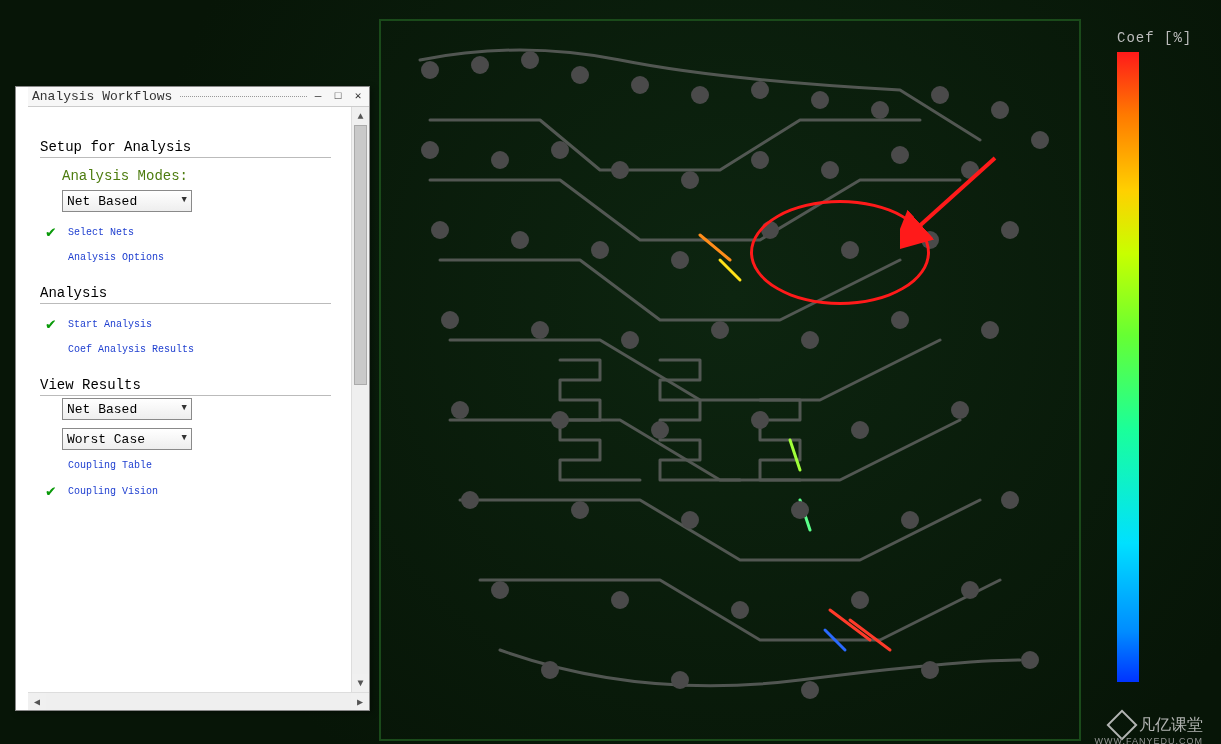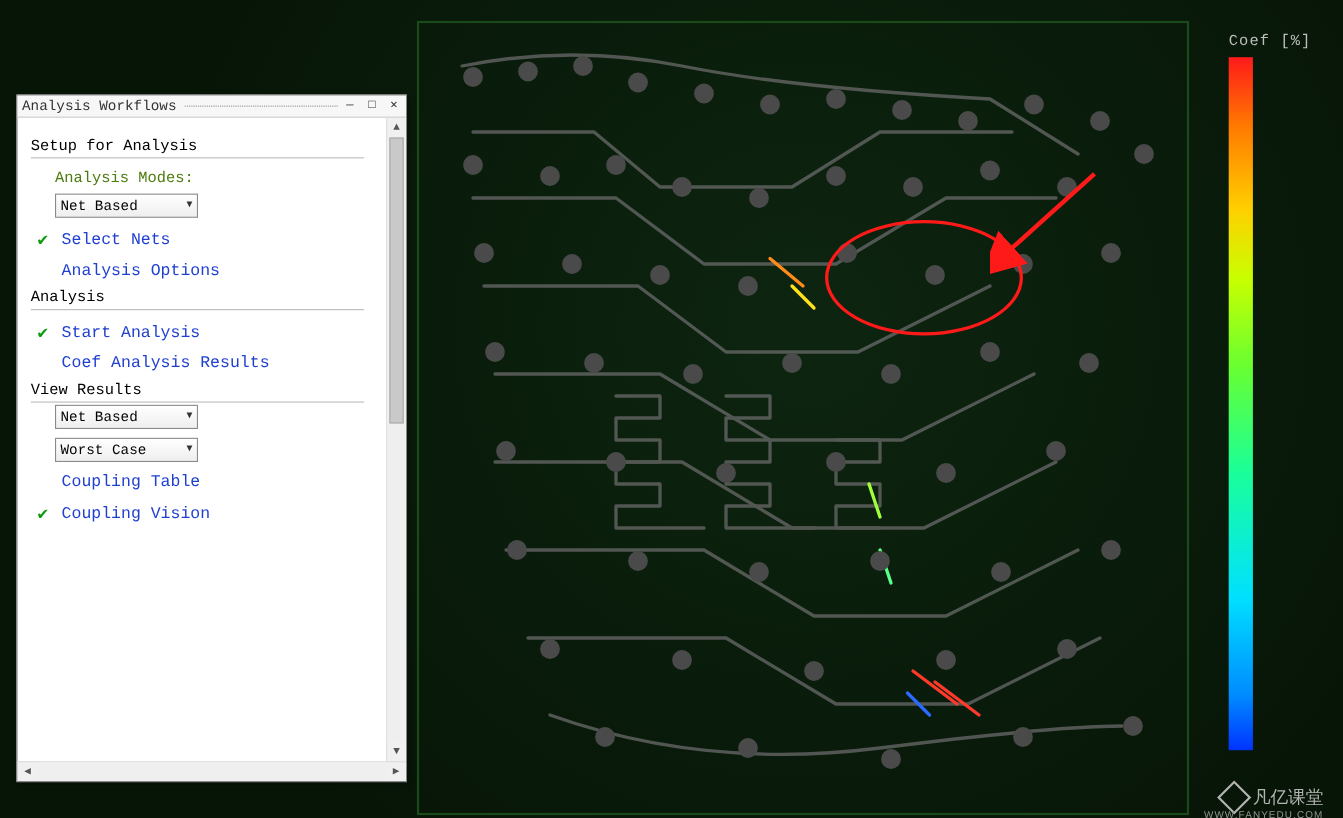--- a/index.html
+++ b/index.html
@@ -26,20 +26,21 @@
     position: absolute;
     left: 15px;
     top: 86px;
     width: 355px;
     height: 625px;
     background: #ffffff;
     border: 1px solid #888;
     box-shadow: 2px 2px 6px rgba(0,0,0,0.4);
     display: flex;
     flex-direction: column;
+    padding-left: 12px;
   }
   .panel-titlebar {
     height: 20px;
     display: flex;
     align-items: center;
     padding: 0 4px;
     border-bottom: 1px solid #ccc;
     font-size: 13px;
     color: #333;
     background: #f7f7f7;
@@ -104,21 +105,21 @@
     width: 18px; height: 100%;
     display: flex; align-items: center; justify-content: center;
     font-size: 10px; color: #555;
     cursor: pointer;
   }
   .panel-hscroll .htrack { flex: 1; height: 100%; background: #efefef; }
 
   .section-header {
     font-size: 14px;
     color: #000;
-    margin: 2px 0 2px -6px;
+    margin: 16px 0 2px -6px;
     border-bottom: 1px solid #bbb;
     padding-bottom: 2px;
     margin-right: 10px;
   }
   .field-label {
     font-size: 14px;
     color: #4d7c0f;
     margin: 10px 0 6px 16px;
   }
   .dropdown {
@@ -143,21 +144,21 @@
     display: flex;
     align-items: center;
     margin: 10px 0 0 0;
   }
   .link-row .check {
     width: 22px; text-align: left;
     color: #0a9a0a; font-weight: bold; font-size: 16px;
   }
   .link-row .link {
     color: #2040d0;
-    font-size: 15px;
+    font-size: 10px;
     cursor: pointer;
   }
   .link-row.indent .link { margin-left: 22px; }
   .spacer { height: 6px; }
 
   
   .legend {
     position: absolute;
     right: 24px;
     top: 30px;

